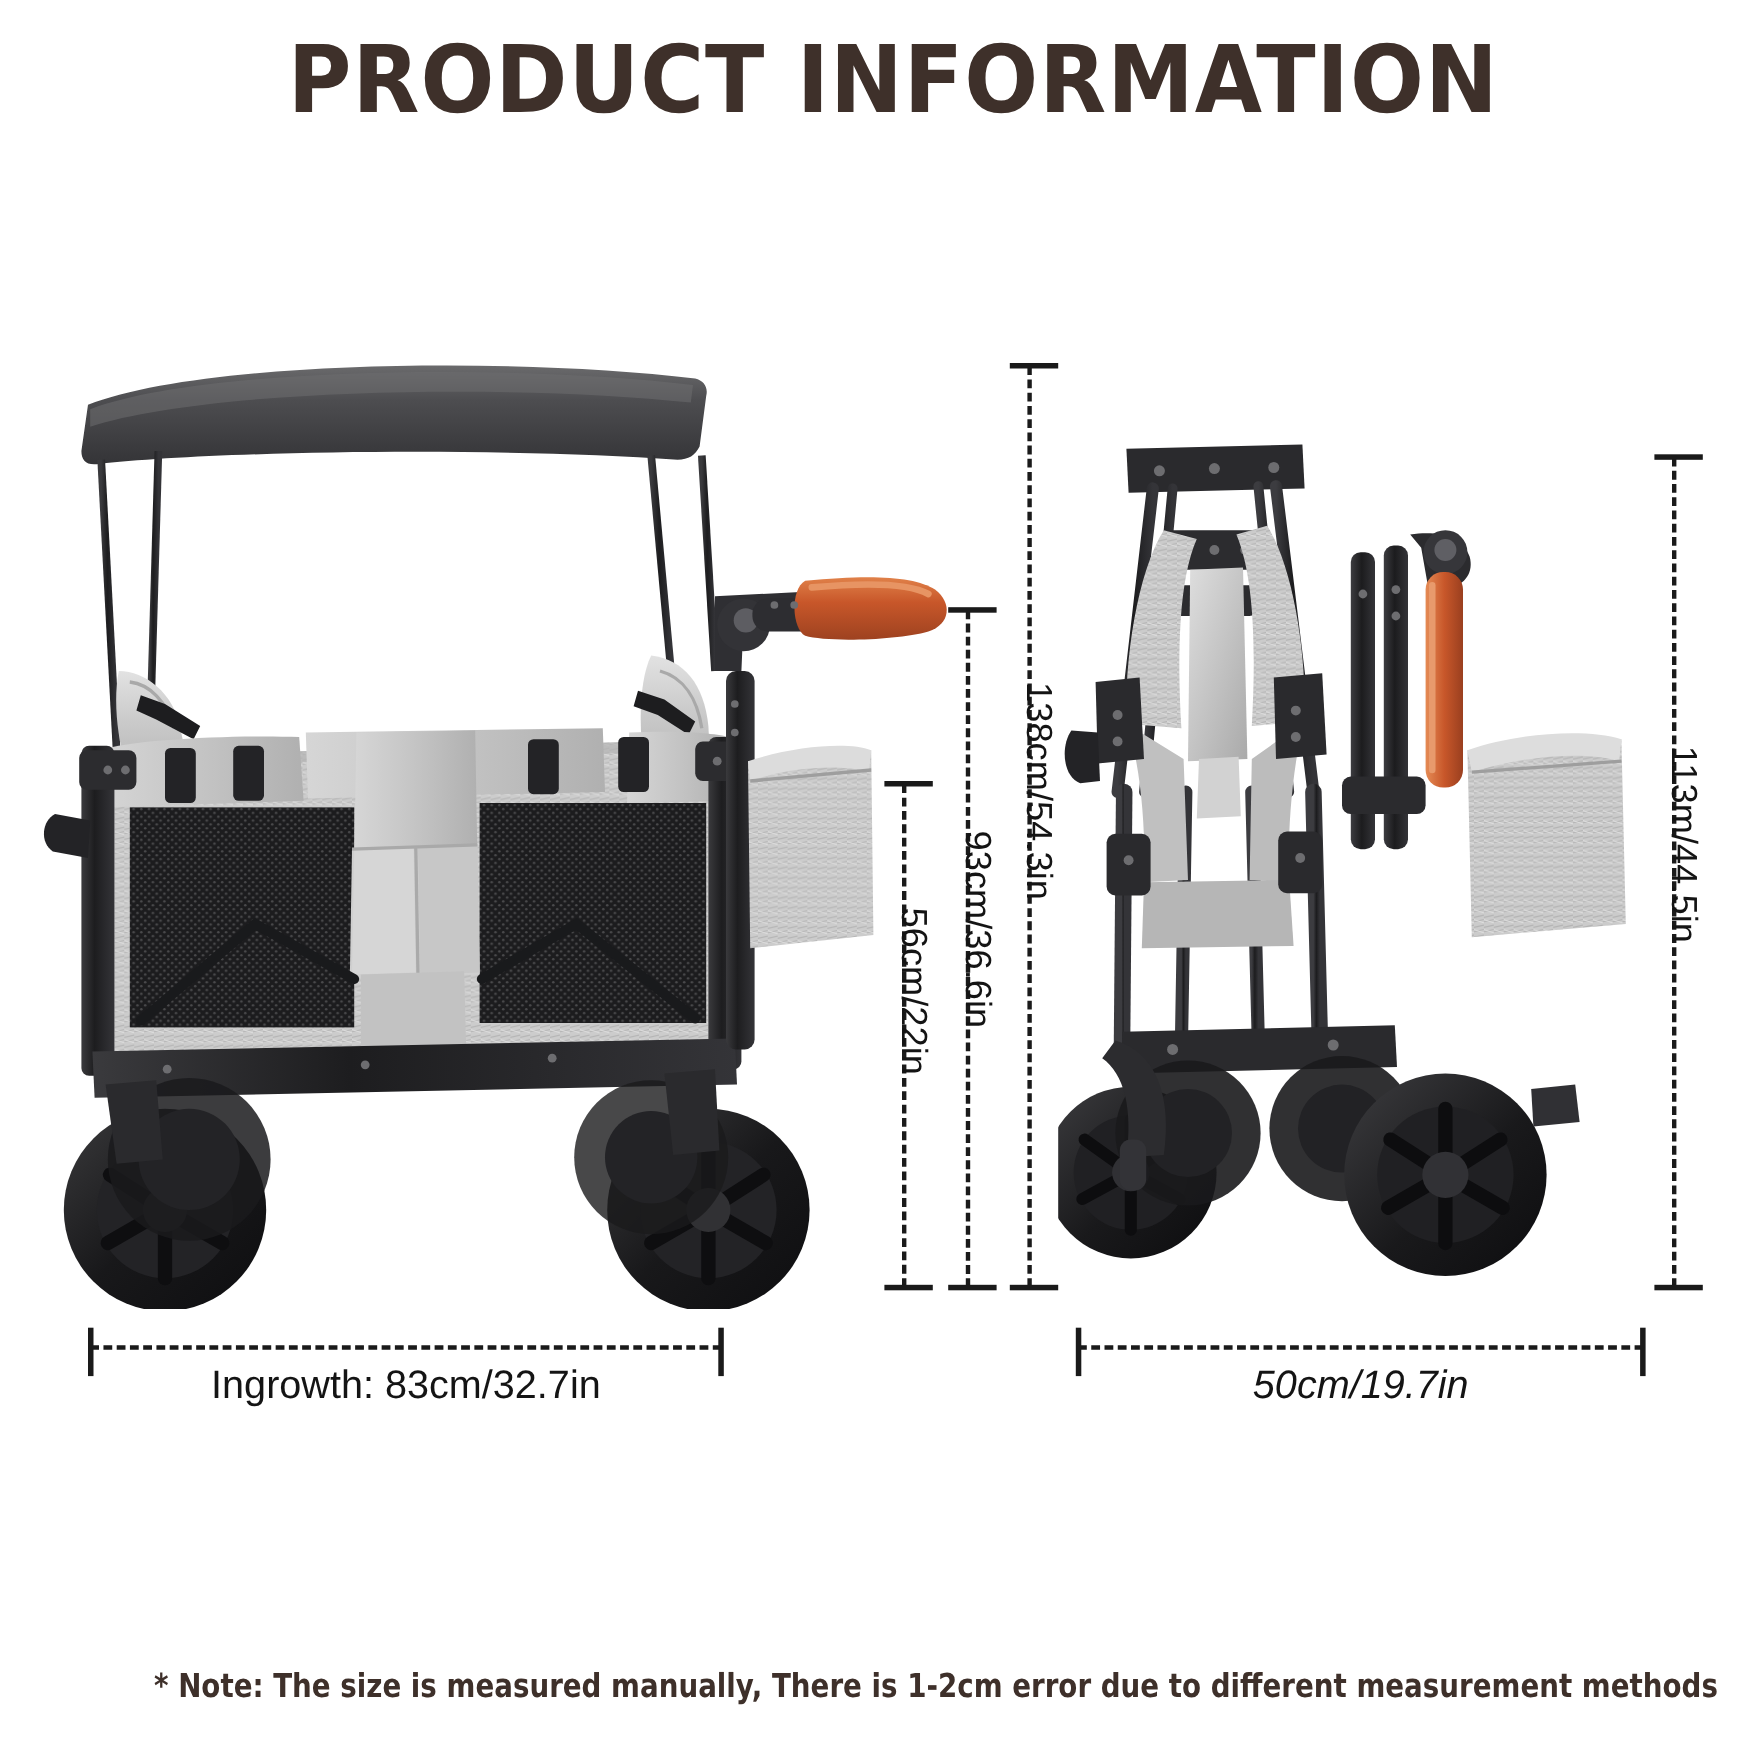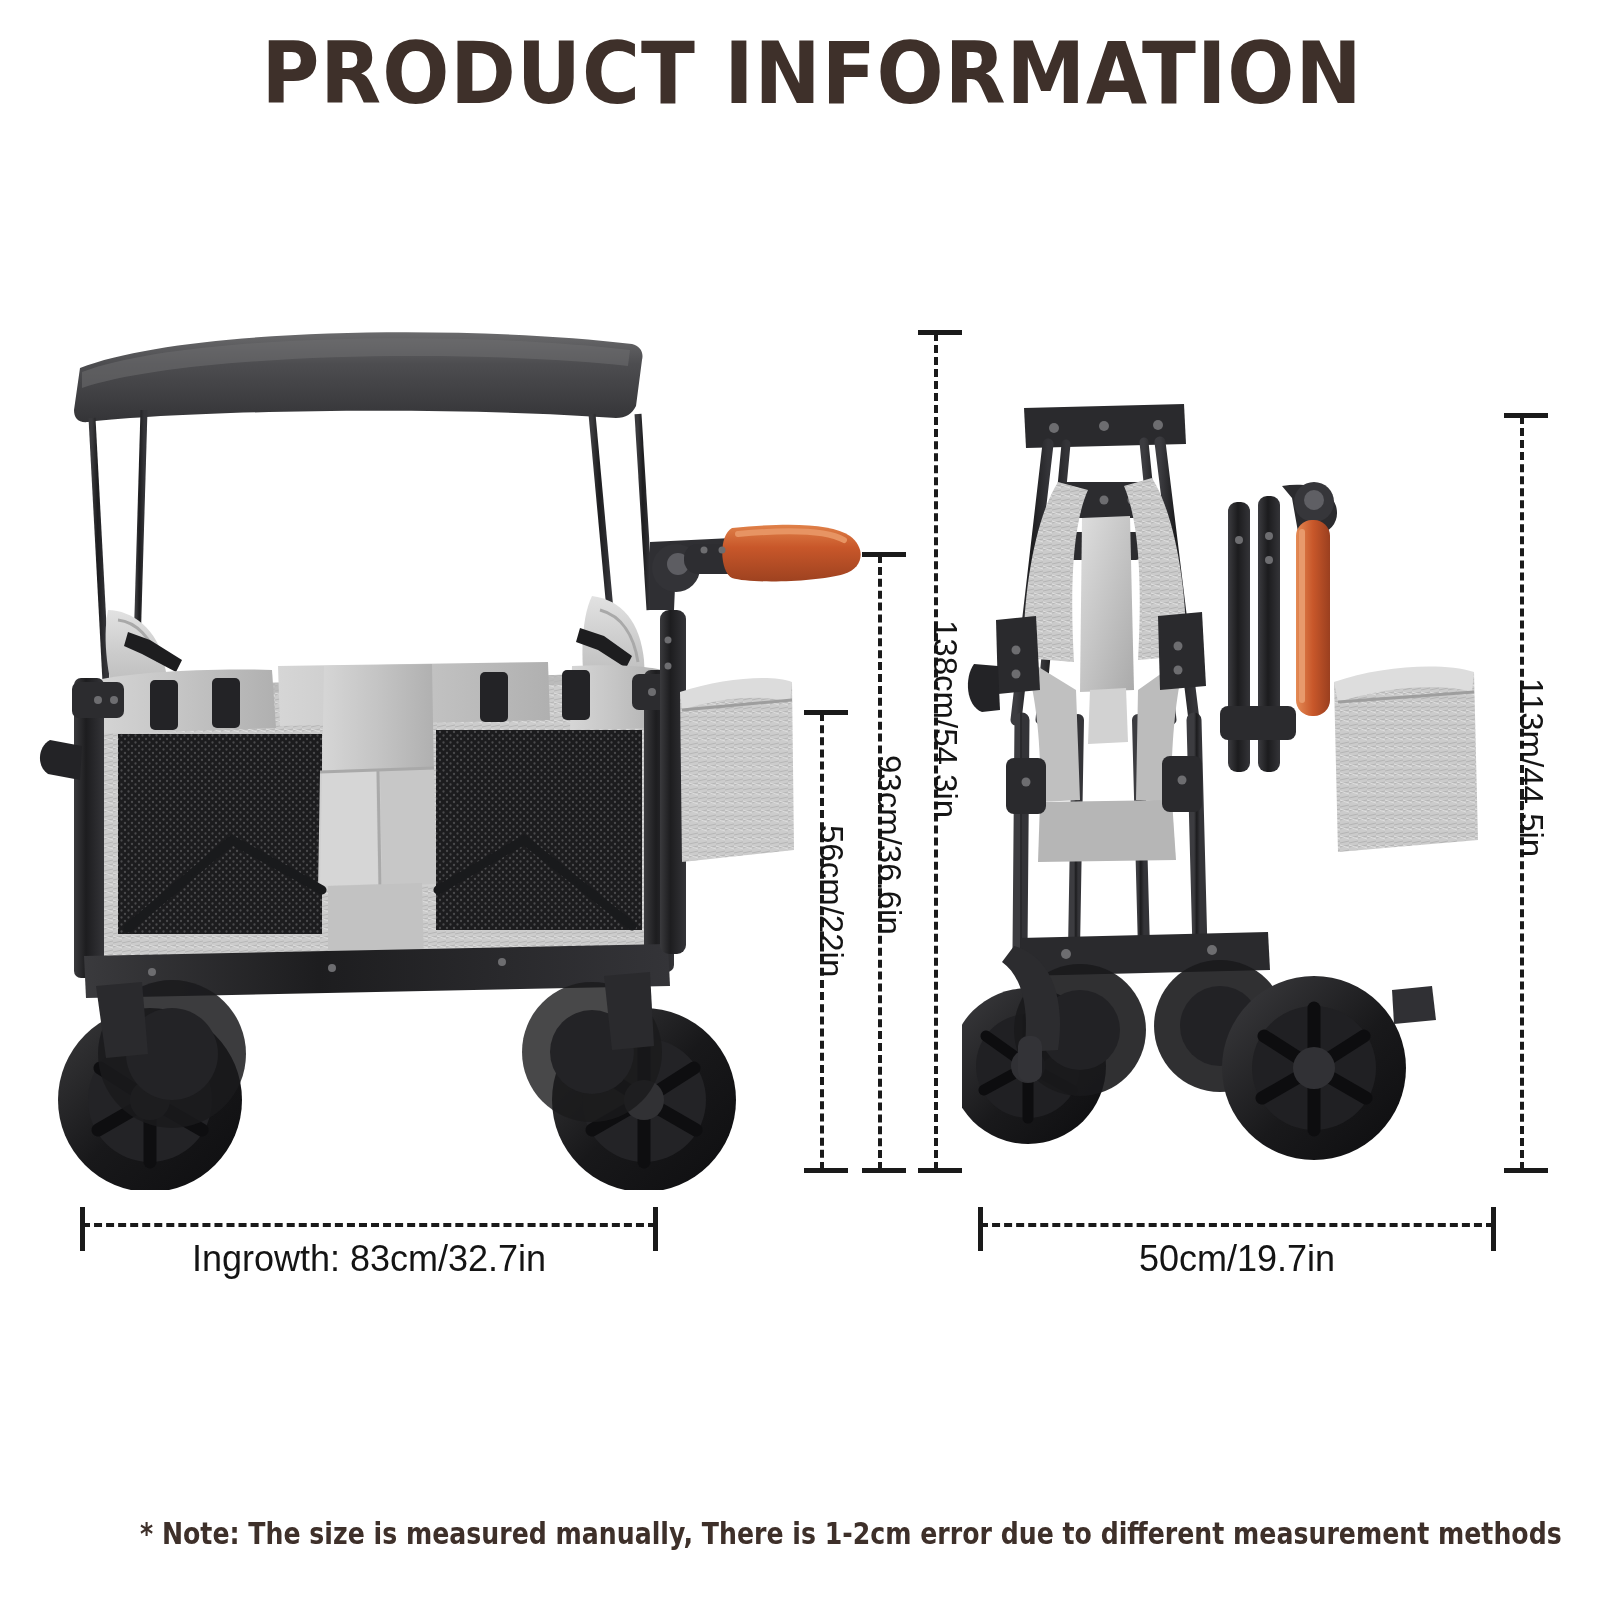--- a/index.html
+++ b/index.html
@@ -496,17 +496,17 @@
   <div class="hdim" style="left:70px; top:1223px; width:574px;">
     <div class="cap left"></div>
     <div class="cap right"></div>
   </div>
   <div class="hlabel" style="left:70px; top:1238px; width:574px;">Ingrowth: 83cm/32.7in</div>
 
   <div class="hdim" style="left:968px; top:1223px; width:514px;">
     <div class="cap left"></div>
     <div class="cap right"></div>
   </div>
-  <div class="hlabel" style="left:968px; top:1238px; width:514px;">50cm/19.7in</div>
+  <div class="hlabel" style="left:968px; top:1238px; width:514px;font-style:italic;">50cm/19.7in</div>
 
   <div id="footer-note">* Note: The size is measured manually, There is 1-2cm error due to different measurement methods</div>
 
 </div>
 
 </body></html>

